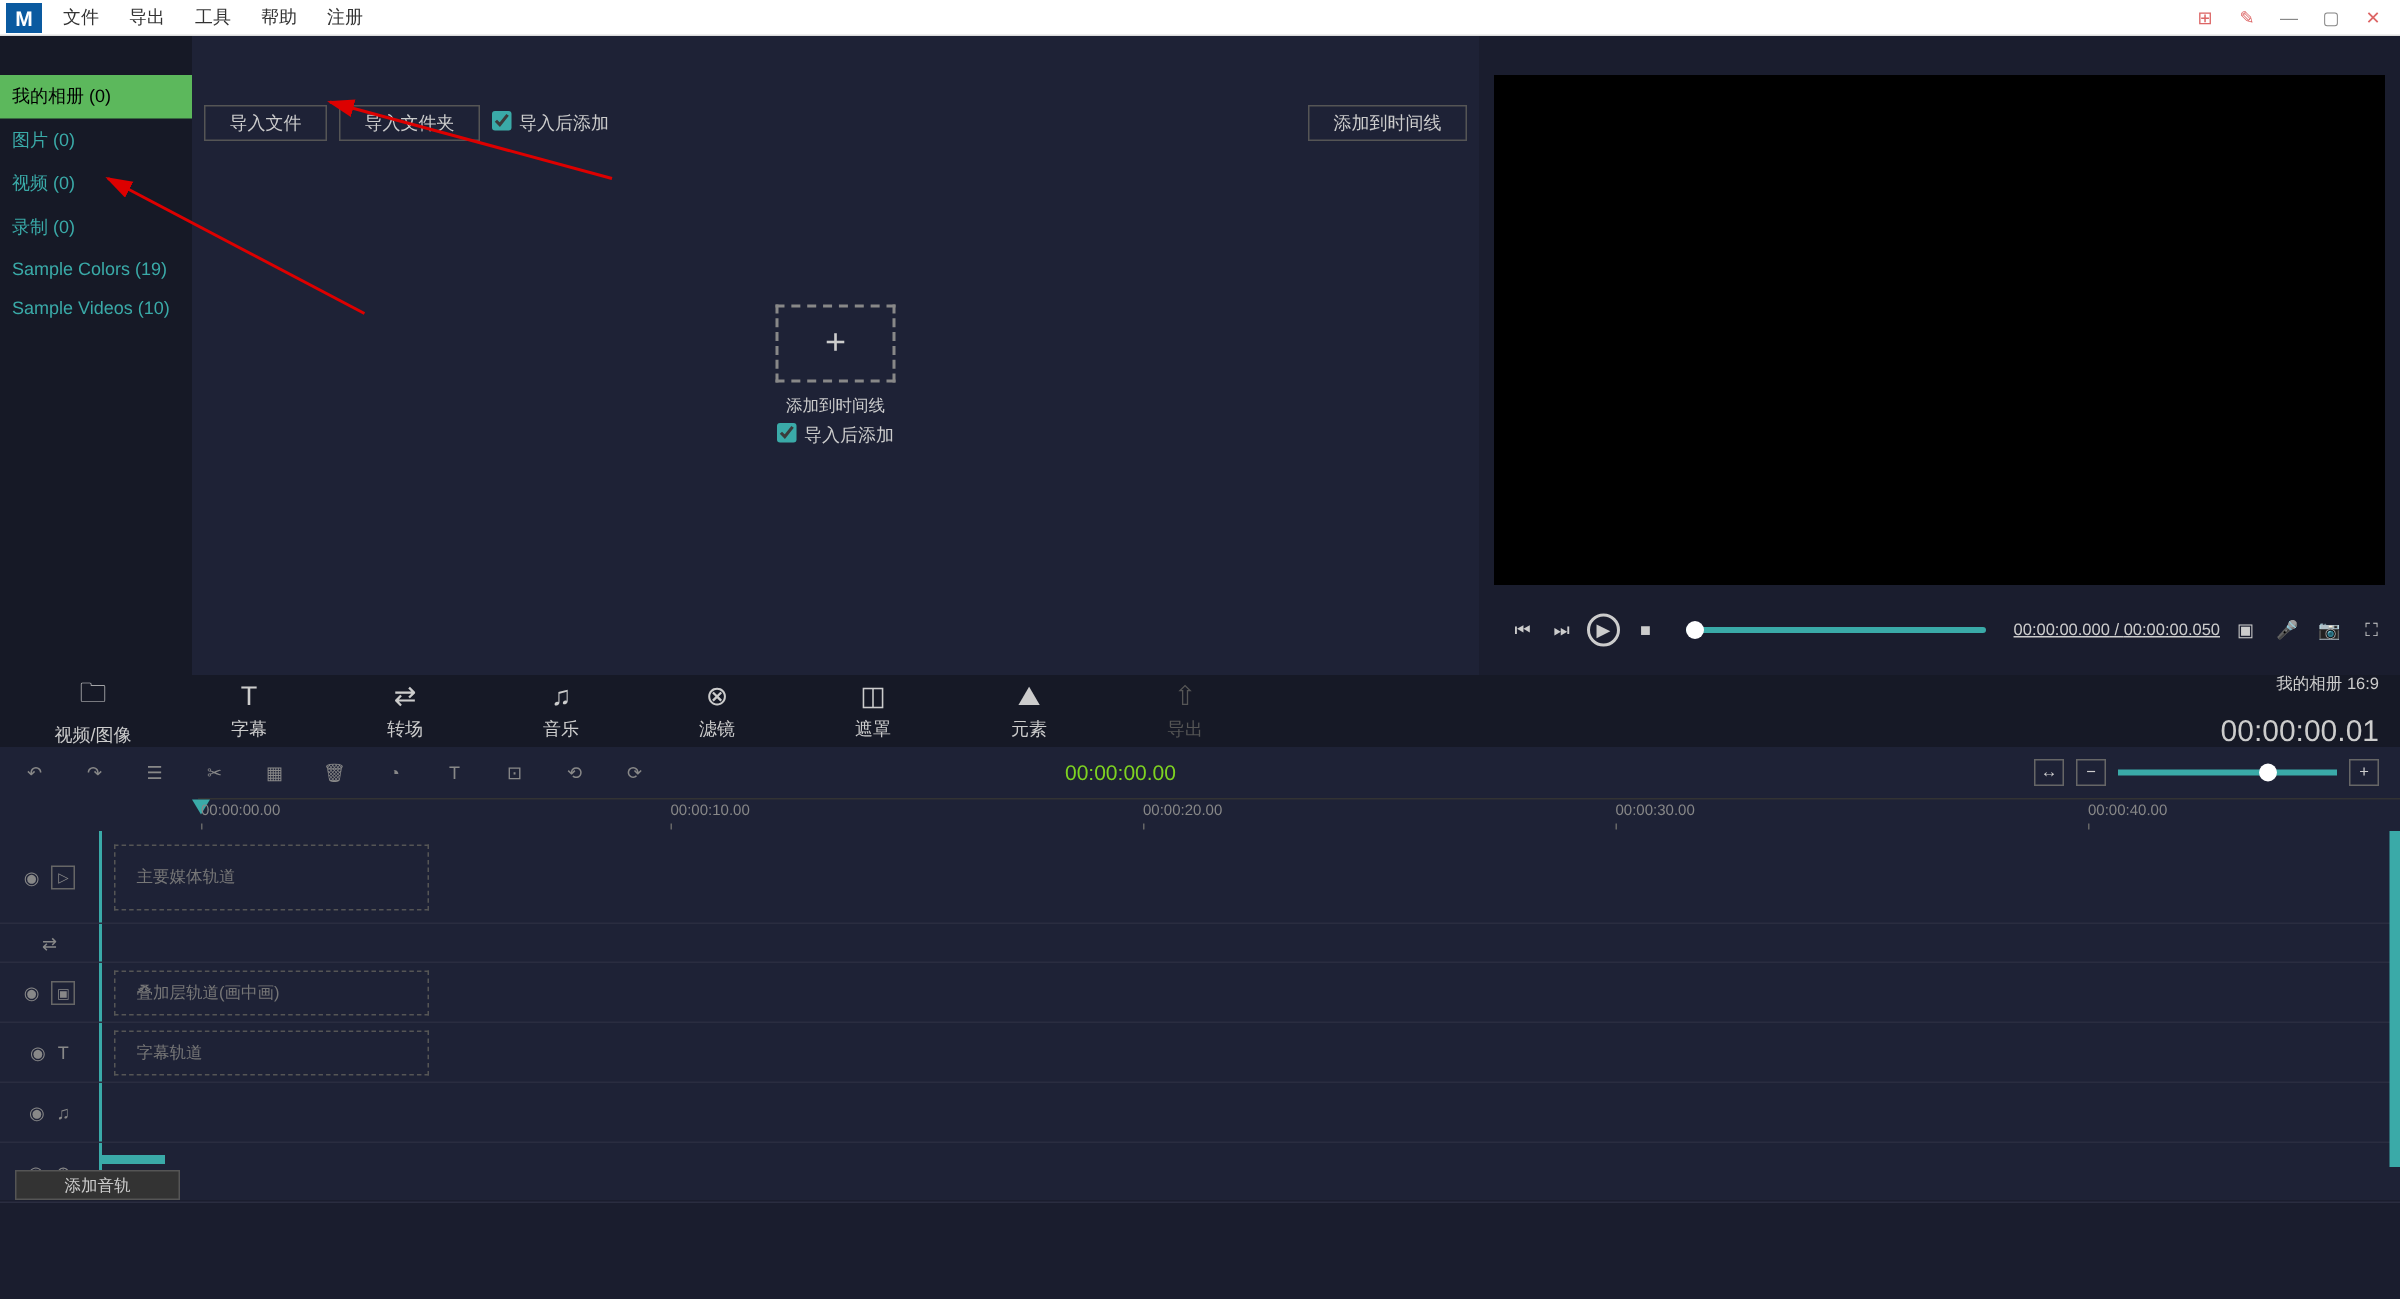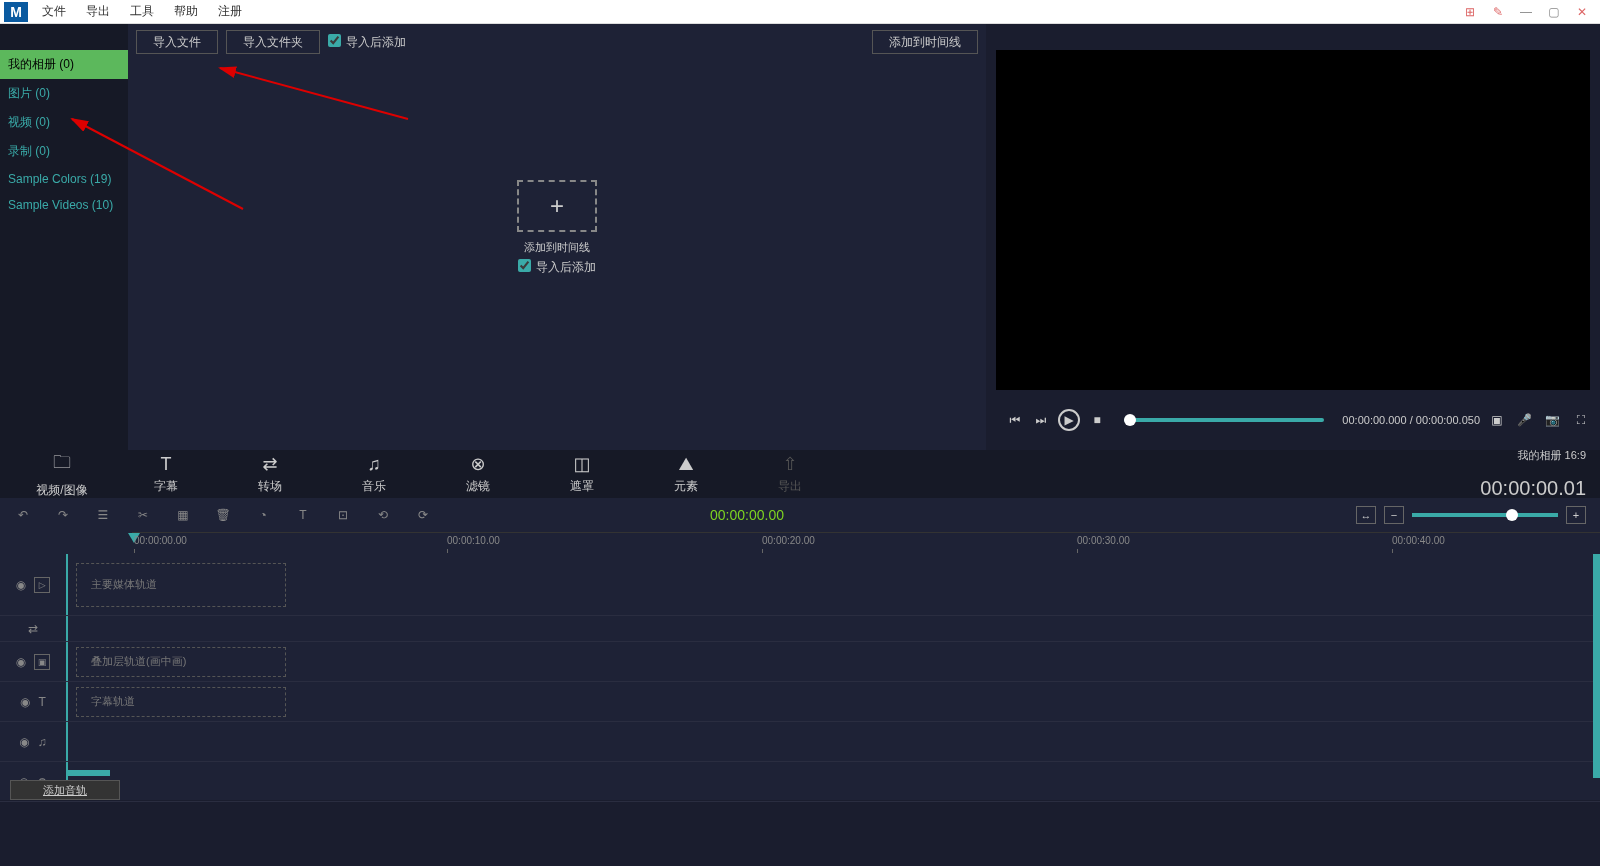--- a/index.html
+++ b/index.html
@@ -16,42 +16,42 @@
 
 .top-area { height: 426px; display: flex; background: #1e2236; }
 
 
 .sidebar { width: 128px; background: #161926; padding-top: 26px; }
 .sidebar-item { padding: 6px 8px; color: #3aaaa8; cursor: pointer; font-size: 12px; }
 .sidebar-item.active { background: #5cb85c; color: #000; }
 
 
 .media-area { flex: 1; display: flex; flex-direction: column; position: relative; }
-.media-toolbar { height: 36px; display: flex; align-items: center; padding: 6px 8px; gap: 8px; }
+.media-toolbar { height: 36px; display: flex; align-items: center; padding: 6px 8px; gap: 8px; margin-top: 40px; }
 .btn { height: 24px; padding: 0 16px; background: transparent; border: 1px solid #555; color: #ccc; cursor: pointer; font-size: 12px; display: flex; align-items: center; }
 .btn-add { margin-left: auto; }
 .checkbox-row { display: flex; align-items: flex-start; gap: 5px; color: #ccc; font-size: 12px; }
 .checkbox-row input { accent-color: #3aaaa8; }
 .media-canvas { flex: 1; position: relative; }
 .import-box { position: absolute; left: 50%; top: 43%; transform: translate(-50%, -50%); text-align: center; }
 .import-dash { width: 80px; height: 52px; border: 2px dashed #888; display: flex; align-items: center; justify-content: center; margin: 0 auto 8px; font-size: 24px; color: #ccc; }
 .import-text { color: #ccc; font-size: 11px; margin-bottom: 4px; }
 
 
 .arrows { position: absolute; top: 0; left: 0; pointer-events: none; }
 
 
 .preview { width: 614px; background: #1a1d2e; display: flex; flex-direction: column; padding-left: 10px; }
 .preview-screen { flex: 1; background: #000; margin: 26px 10px 0 0; }
 .preview-controls { height: 60px; display: flex; align-items: center; padding: 0 10px; gap: 8px; }
 .pc-btn { width: 18px; height: 18px; color: #ccc; display: flex; align-items: center; justify-content: center; cursor: pointer; }
 .play-btn { width: 22px; height: 22px; border: 2px solid #ccc; border-radius: 50%; }
 .progress-track { flex: 1; height: 4px; background: #3aaaa8; position: relative; margin: 0 10px; border-radius: 2px; }
 .progress-thumb { position: absolute; left: 0; top: -4px; width: 12px; height: 12px; background: #fff; border-radius: 50%; }
-.time-display { color: #ccc; font-size: 11px; white-space: nowrap; }
+.time-display { color: #ccc; font-size: 11px; white-space: nowrap; text-decoration: underline; }
 .pc-right { display: flex; align-items: center; gap: 10px; }
 
 
 .module-tabs { height: 48px; background: #161926; display: flex; align-items: center; padding: 0 10px; position: relative; }
 .mod-tab { display: flex; flex-direction: column; align-items: center; gap: 3px; width: 104px; cursor: pointer; color: #ccc; }
 .mod-tab.disabled { color: #555; }
 .mod-icon { font-size: 18px; }
 .mod-right { position: absolute; right: 14px; text-align: right; color: #ccc; font-size: 11px; }
 .mod-right .big { font-size: 20px; margin-top: 14px; }
 
@@ -79,21 +79,21 @@
 .track-head { width: 66px; display: flex; align-items: center; justify-content: center; gap: 8px; height: 100%; }
 .track-icon { width: 16px; height: 16px; border: 1px solid #666; display: flex; align-items: center; justify-content: center; font-size: 9px; color: #888; }
 .eye { color: #888; }
 .track-body { flex: 1; position: relative; height: 100%; }
 .track-placeholder { position: absolute; left: 10px; top: 50%; transform: translateY(-50%); border: 1px dashed #555; padding: 8px 14px; color: #777; font-size: 11px; width: 210px; height: 30px; display:flex; align-items:center; }
 .track-row.main .track-placeholder { height: 44px; }
 .scroll-indicator { position: absolute; right: 0; top: 0; width: 7px; height: 224px; background: #3aaaa8; }
 
 
 .bottom-bar { position: absolute; bottom: 0; left: 10px; }
-.add-audio { height: 20px; width: 110px; background: #333; border: 1px solid #555; color: #ccc; font-size: 11px; display: flex; align-items: center; justify-content: center; cursor: pointer; text-decoration: underline; }
+.add-audio { height: 20px; width: 110px; background: #333; border: 1px solid #555; color: #ccc; font-size: 11px; display: flex; align-items: center; justify-content: center; cursor: pointer; }
 
 
 .footer-prog { position: absolute; bottom: 24px; left: 66px; width: 44px; height: 6px; background: #3aaaa8; }
 
 svg { overflow: visible; }
 </style>
 </head>
 <body>
 
 <div class="titlebar">

